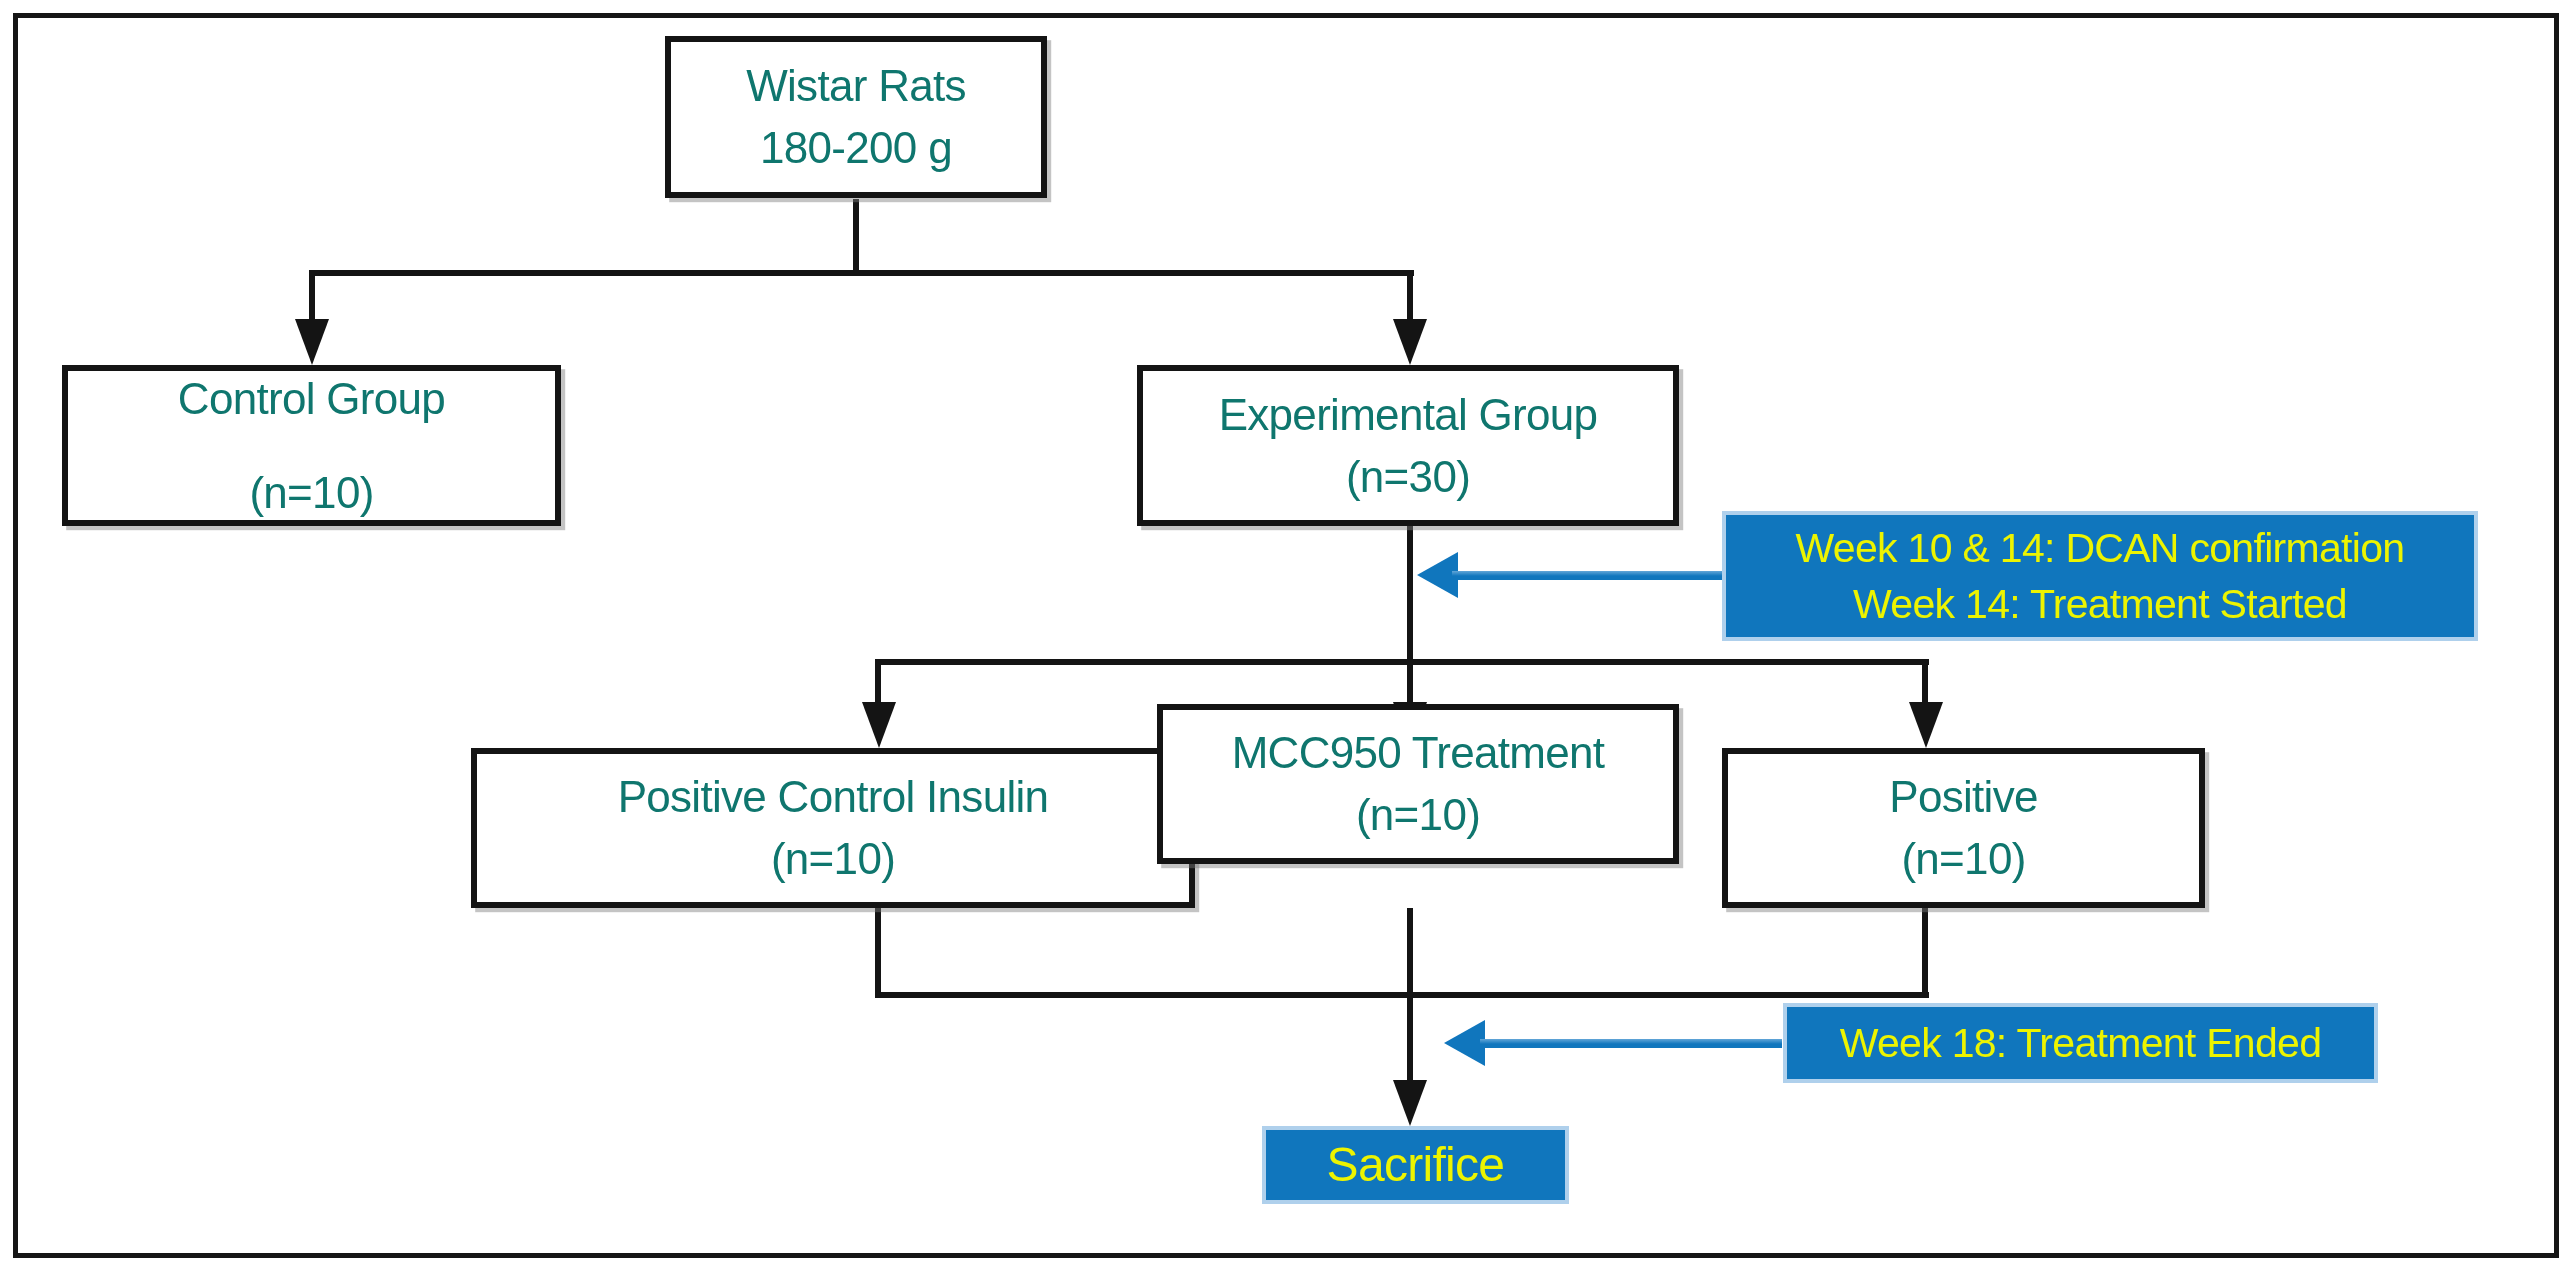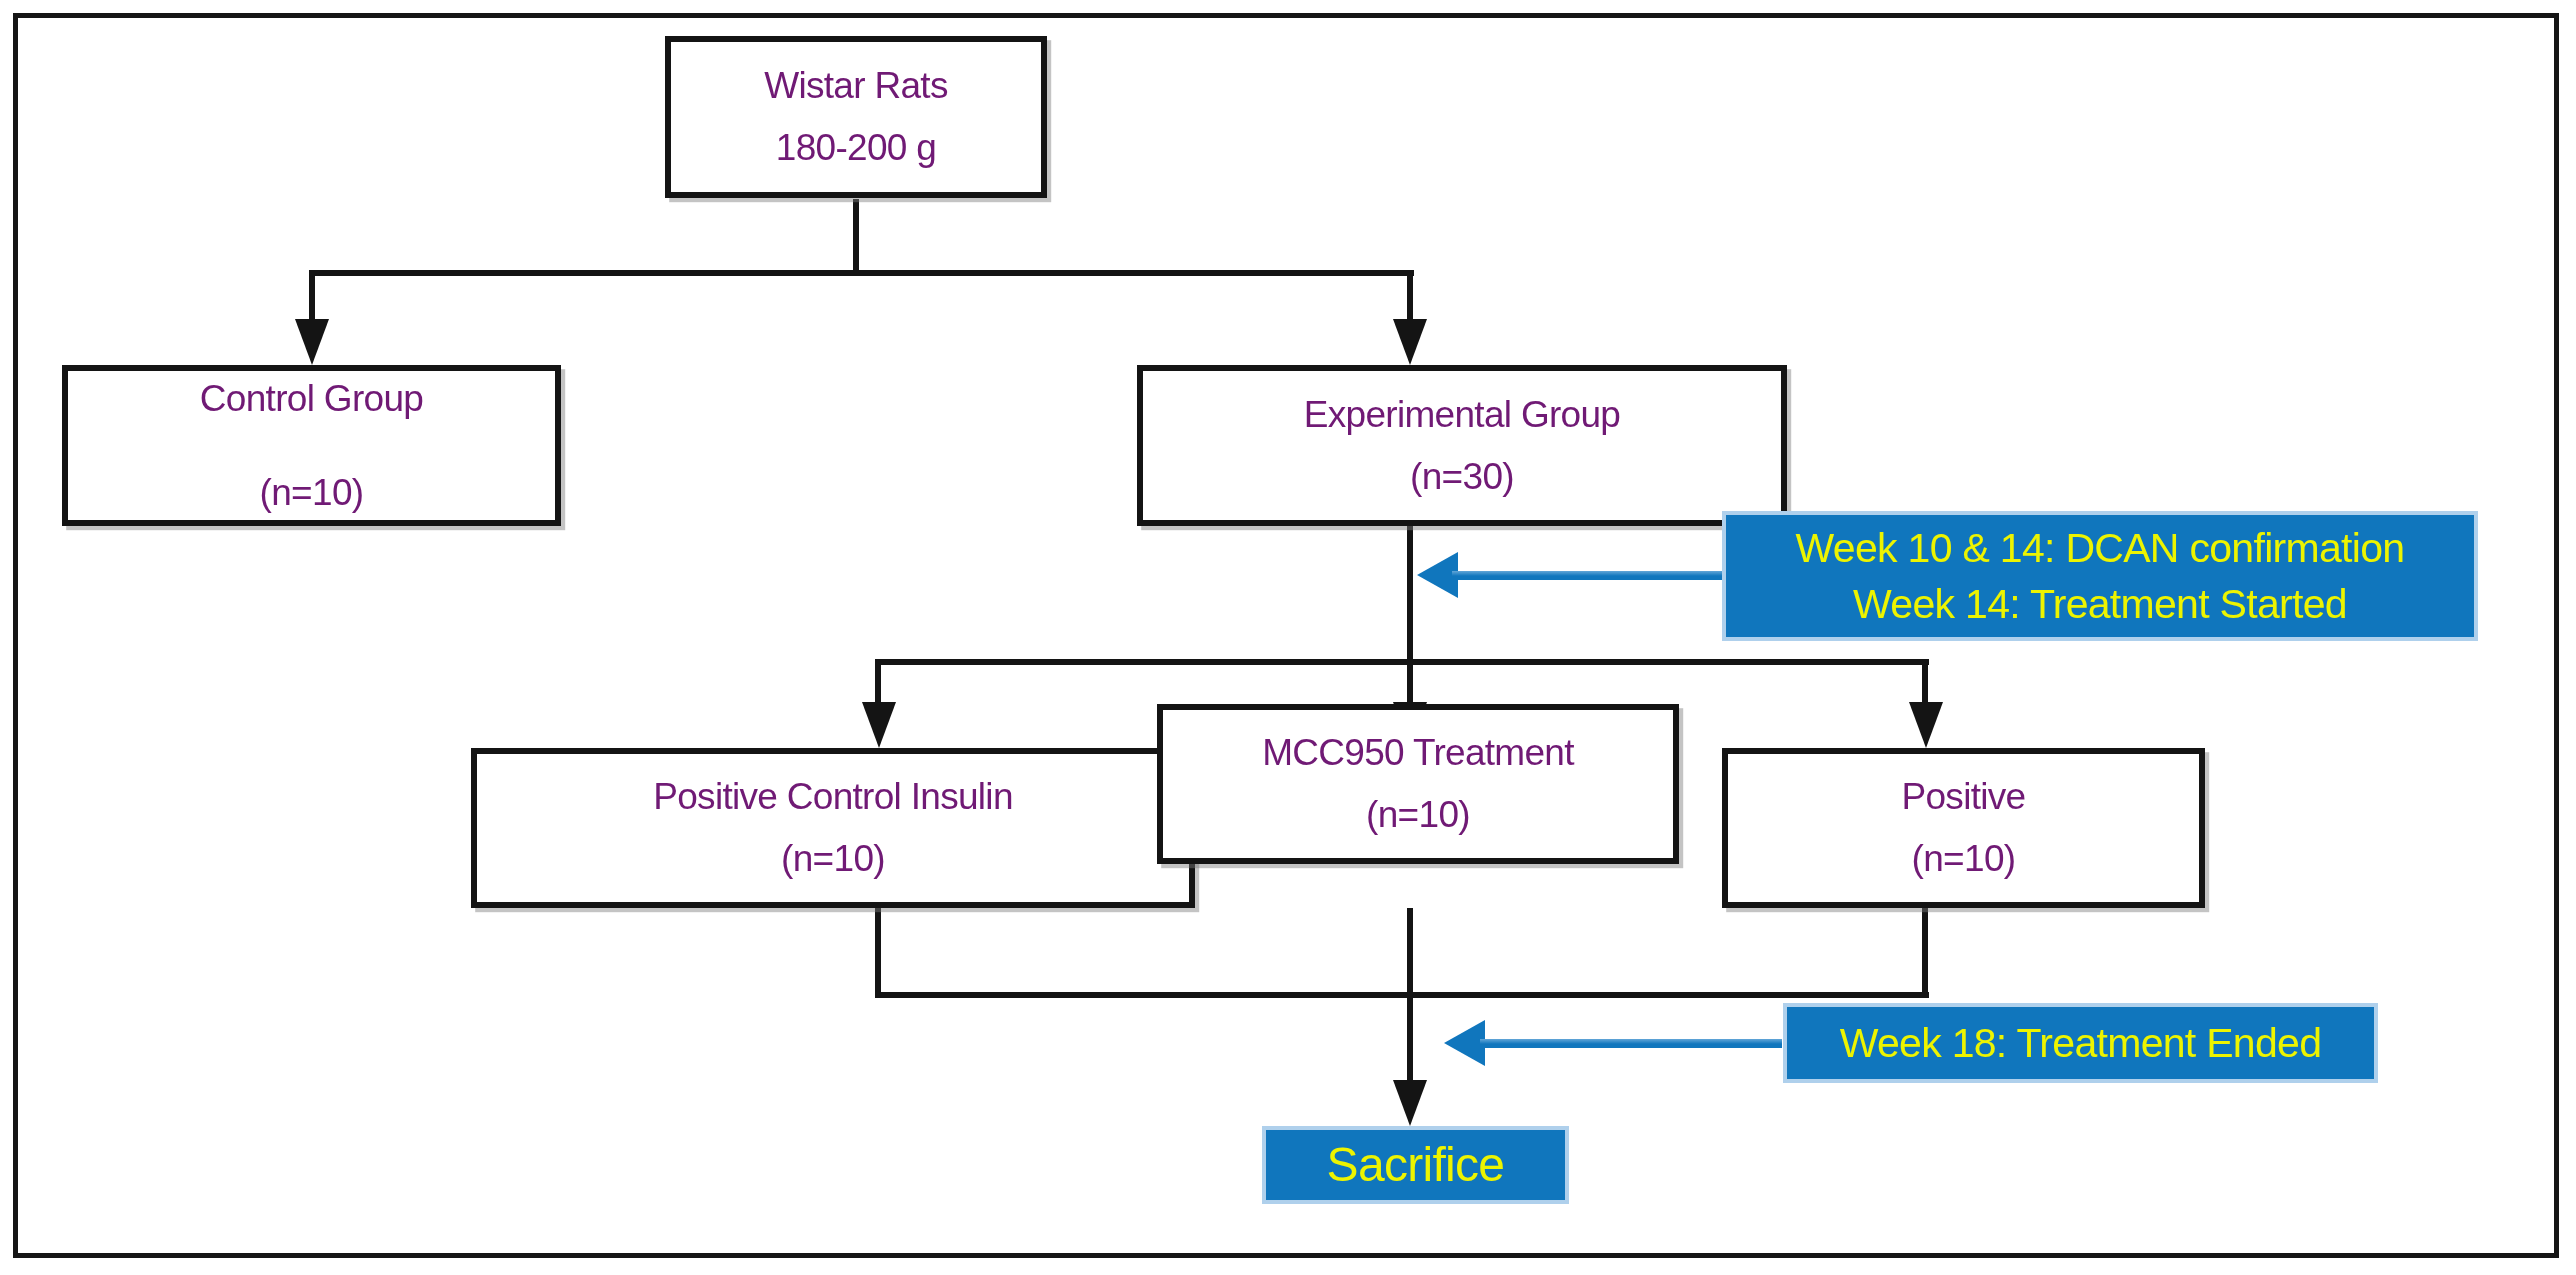--- a/index.html
+++ b/index.html
@@ -19,22 +19,22 @@
   }
   
   .node{
     position:absolute;
     box-sizing:border-box;
     background:#ffffff;
     border:6.3px solid #141414;
     box-shadow:4.2px 4.2px 0 rgba(125,125,125,0.45);
     display:flex;flex-direction:column;align-items:center;justify-content:center;
     text-align:center;
-    color:#701a75;
-    font-size:37px;line-height:62px;
+    color:#0f766e;
+    font-size:44px;line-height:62px;
     letter-spacing:-0.7px;
     z-index:3;
   }
   
   .note{
     position:absolute;
     box-sizing:border-box;
     background:#1076BD;
     border:4.2px solid #AFD0EC;
     display:flex;flex-direction:column;align-items:center;justify-content:center;
@@ -101,21 +101,21 @@
   <div class="node" style="left:665px;top:36px;width:382px;height:162px;">
     <div>Wistar Rats</div>
     <div>180-200 g</div>
   </div>
 
   <div class="node" style="left:62px;top:365px;width:499px;height:161px;gap:32px;">
     <div>Control Group</div>
     <div>(n=10)</div>
   </div>
 
-  <div class="node" style="left:1137px;top:365px;width:650px;height:161px;">
+  <div class="node" style="left:1137px;top:365px;width:542px;height:161px;">
     <div>Experimental Group</div>
     <div>(n=30)</div>
   </div>
 
   <div class="node" style="left:471px;top:748px;width:724px;height:160px;">
     <div>Positive Control Insulin</div>
     <div>(n=10)</div>
   </div>
 
   <div class="node" style="left:1157px;top:704px;width:522px;height:160px;">

